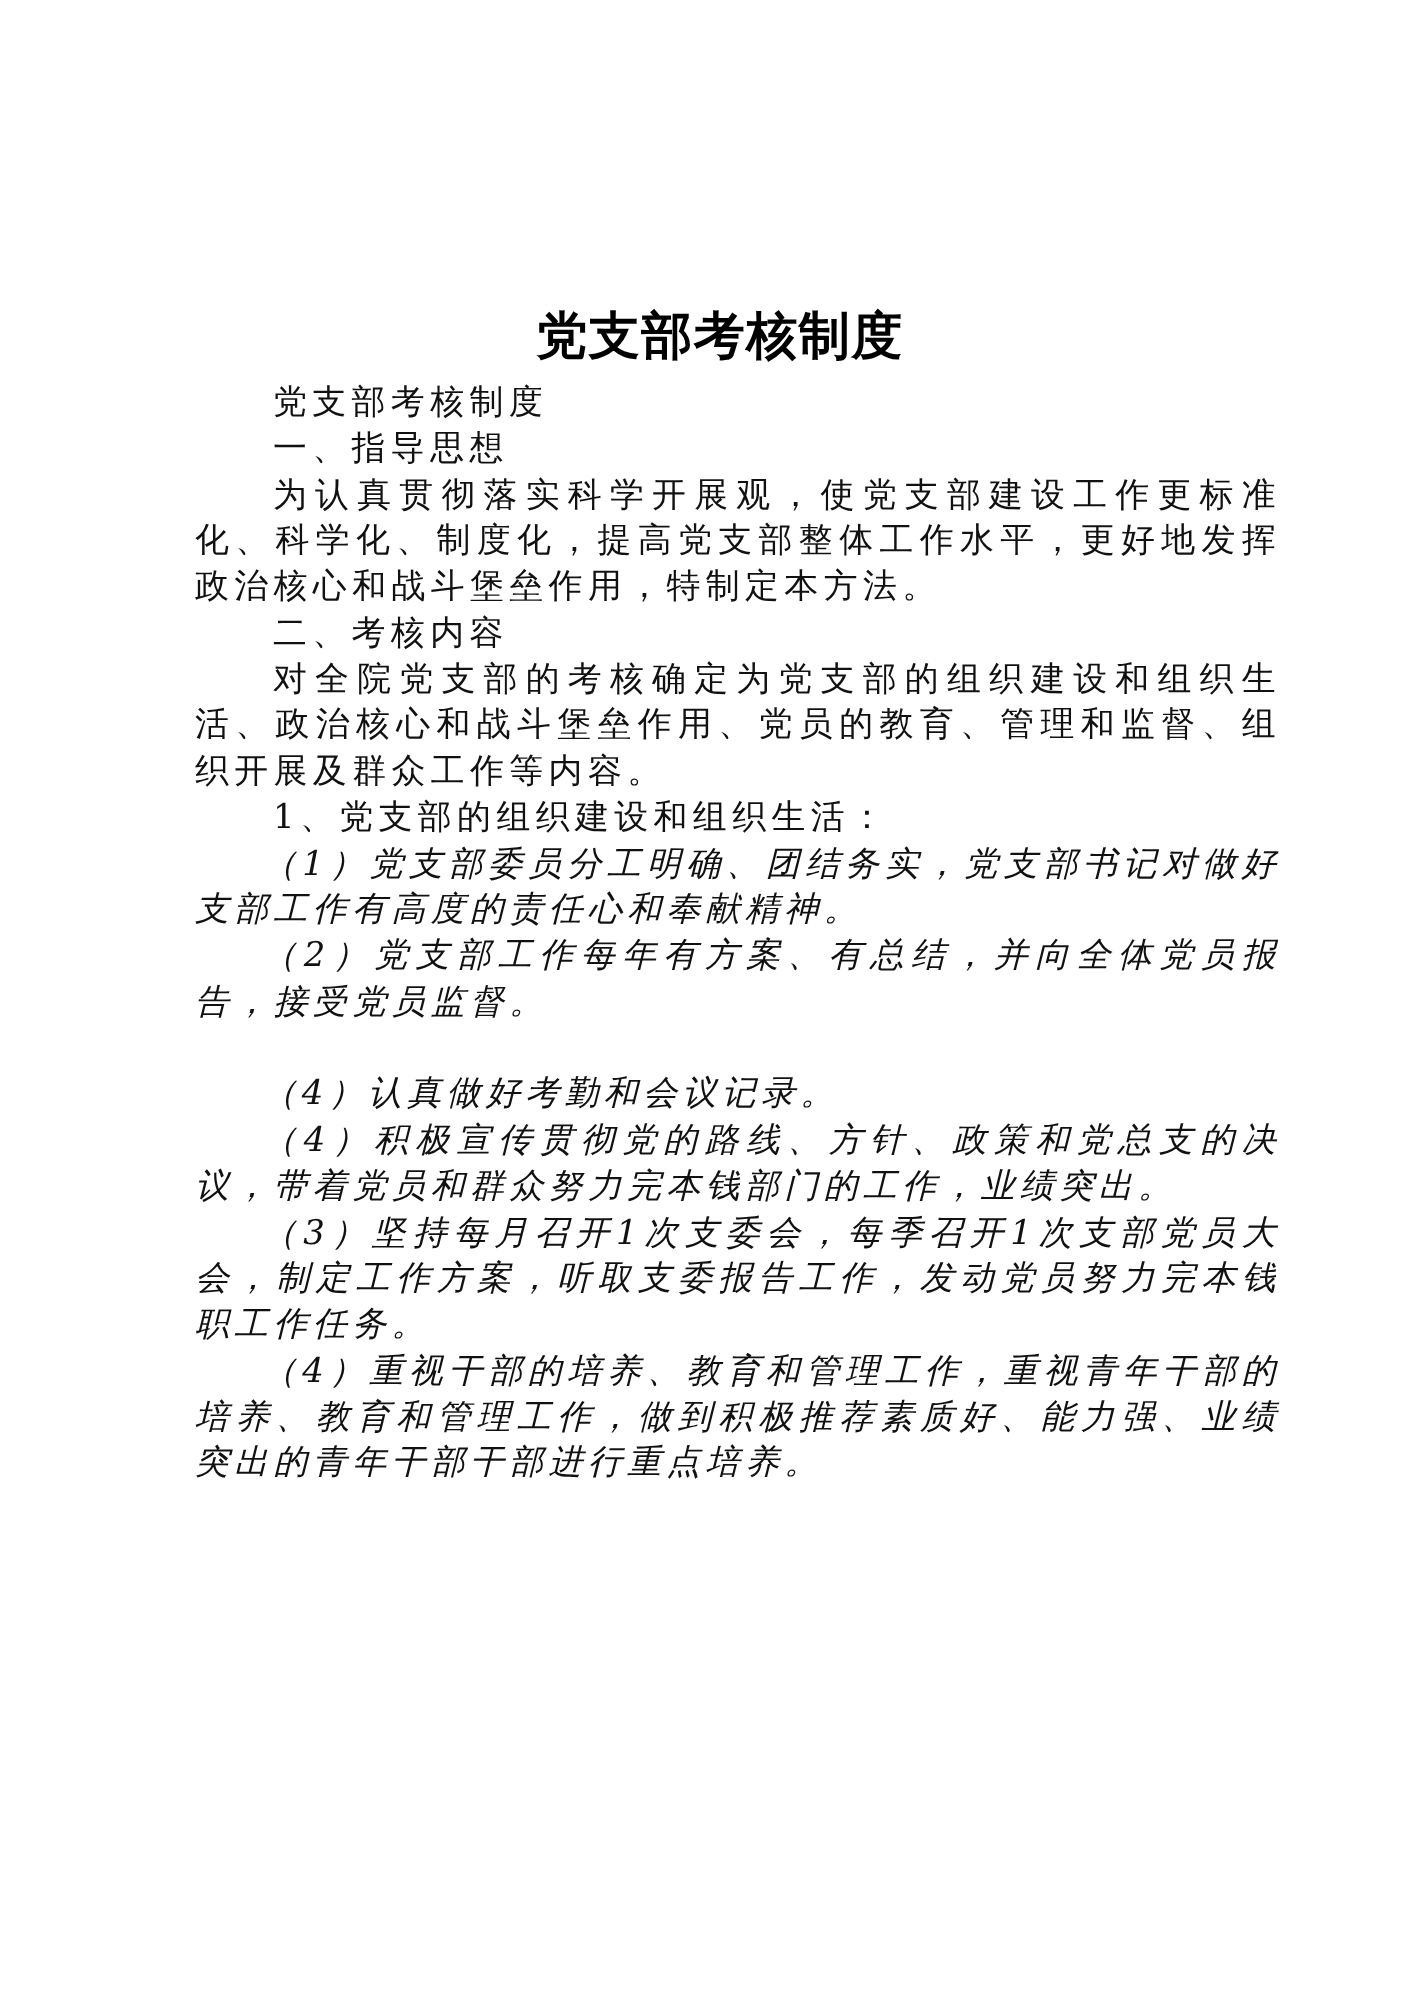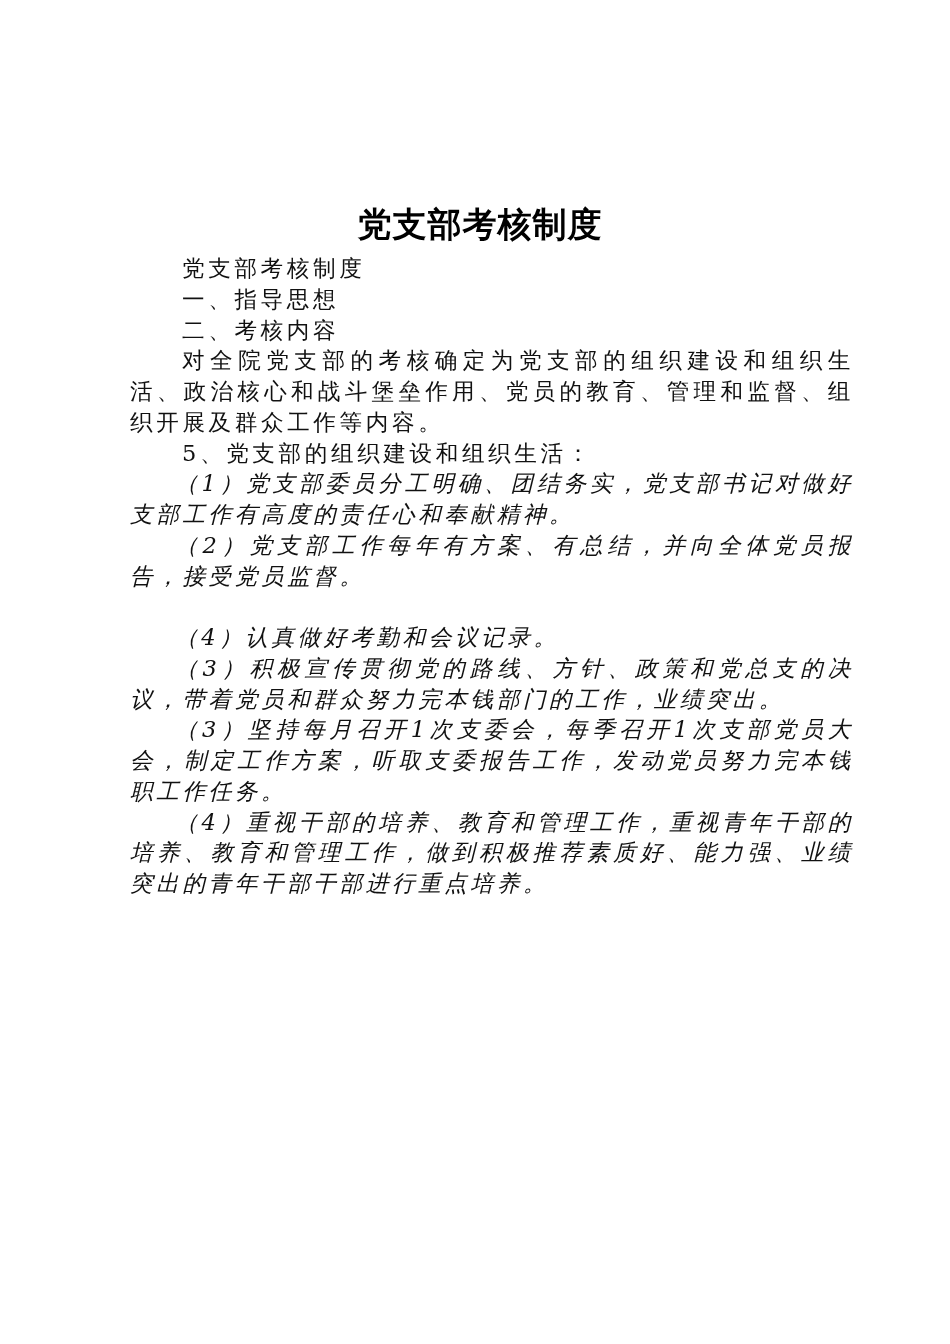--- a/index.html
+++ b/index.html
@@ -27,24 +27,25 @@
 </style>
 </head>
 <body>
 
 <div class="page">
   <div class="title">党支部考核制度</div>
 
   <div class="body">
     <p class="p">党支部考核制度</p>
     <p class="p">一、指导思想</p>
+    <p class="p">为认真贯彻落实科学开展观，使党支部建设工作更标准化、科学化、制度化，提高党支部整体工作水平，更好地发挥政治核心和战斗堡垒作用，特制定本方法。</p>
     <p class="p">二、考核内容</p>
     <p class="p">对全院党支部的考核确定为党支部的组织建设和组织生活、政治核心和战斗堡垒作用、党员的教育、管理和监督、组织开展及群众工作等内容。</p>
-    <p class="p">5、党支部的组织建设和组织生活：</p>
+    <p class="p">1、党支部的组织建设和组织生活：</p>
     <p class="p sub">（1）党支部委员分工明确、团结务实，党支部书记对做好支部工作有高度的责任心和奉献精神。</p>
     <p class="p sub">（2）党支部工作每年有方案、有总结，并向全体党员报告，接受党员监督。</p>
     <div class="gap"></div>
     <p class="p sub">（4）认真做好考勤和会议记录。</p>
-    <p class="p sub">（3）积极宣传贯彻党的路线、方针、政策和党总支的决议，带着党员和群众努力完本钱部门的工作，业绩突出。</p>
+    <p class="p sub">（4）积极宣传贯彻党的路线、方针、政策和党总支的决议，带着党员和群众努力完本钱部门的工作，业绩突出。</p>
     <p class="p sub">（3）坚持每月召开1次支委会，每季召开1次支部党员大会，制定工作方案，听取支委报告工作，发动党员努力完本钱职工作任务。</p>
     <p class="p sub">（4）重视干部的培养、教育和管理工作，重视青年干部的培养、教育和管理工作，做到积极推荐素质好、能力强、业绩突出的青年干部干部进行重点培养。</p>
   </div>
 </div>
 
 </body></html>

